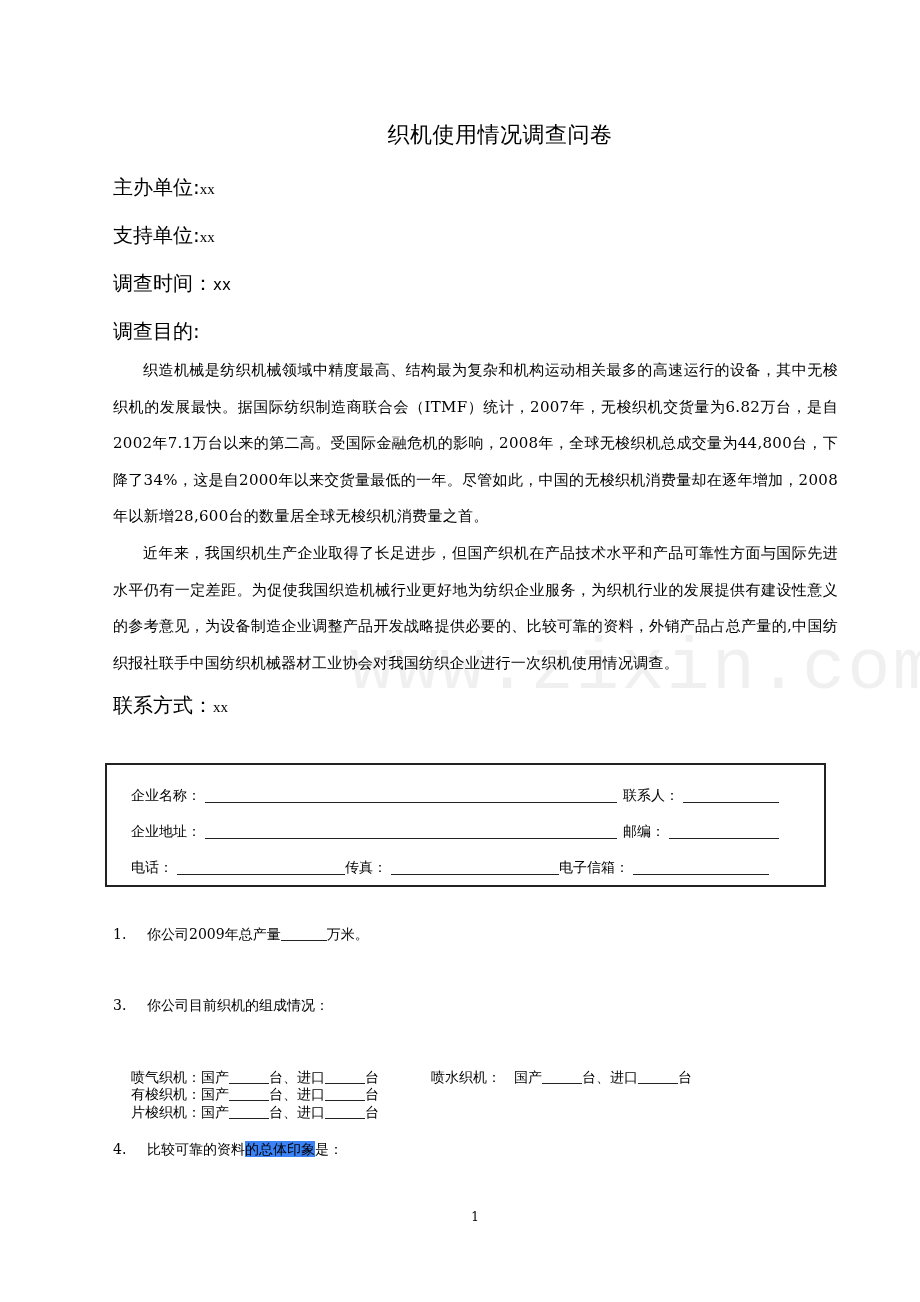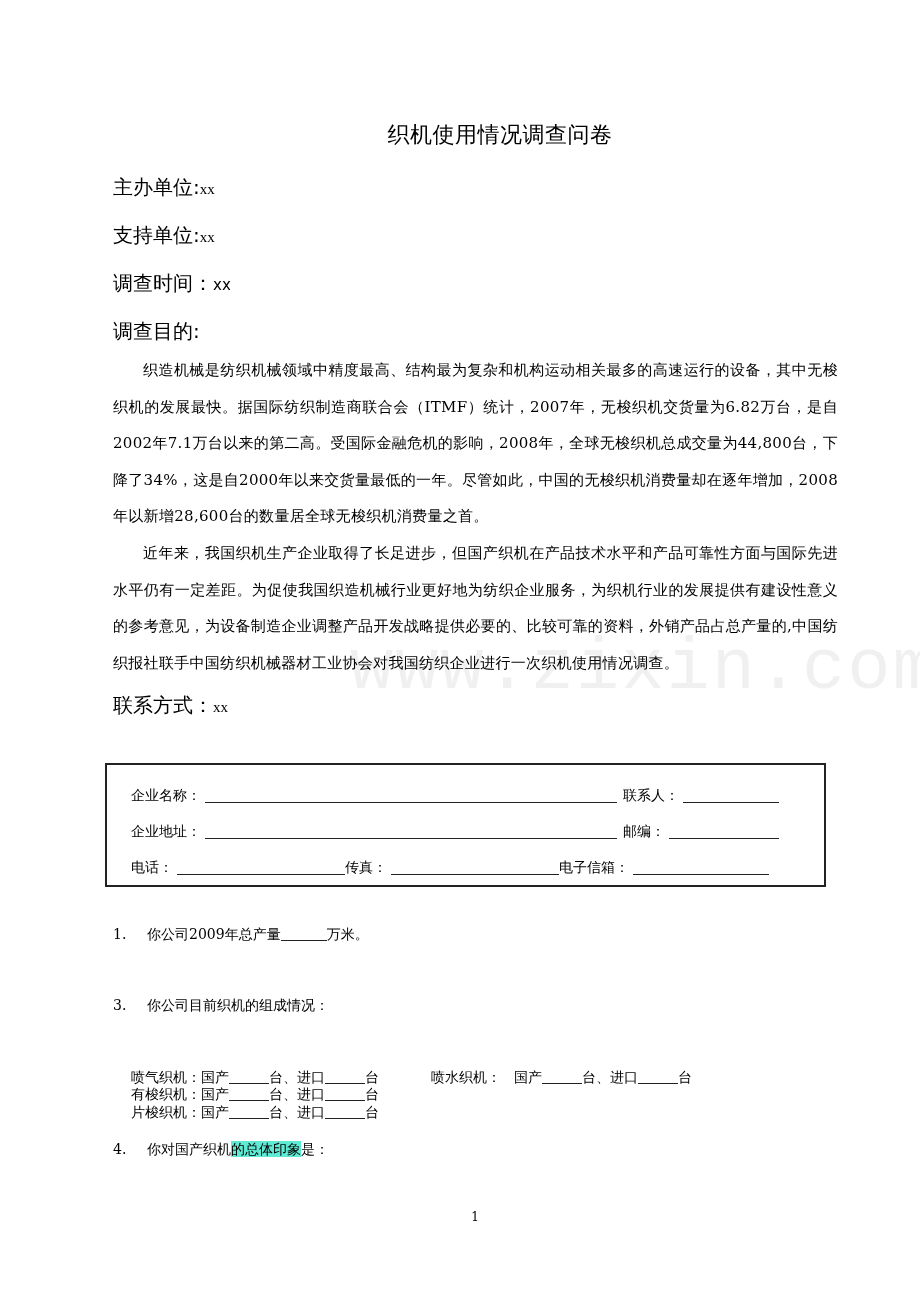--- a/index.html
+++ b/index.html
@@ -10,21 +10,21 @@
   .hdr .val { font-family: "Liberation Serif", serif; font-size: 15px; }
   .hdr .val2 { font-family: "DejaVu Sans", sans-serif; font-size: 15px; }
   .para { position: absolute; left: 113px; width: 725px; font-size: 15px; line-height: 36.5px; text-align: justify; text-indent: 30px; letter-spacing: 0.3px; }
   .box { position: absolute; left: 105px; top: 763px; width: 721px; height: 124px; border: 2px solid #222; box-sizing: border-box; }
   .row { position: absolute; left: 24px; font-size: 14px; display: flex; align-items: flex-end; white-space: nowrap; }
   .line { display: inline-block; border-bottom: 1px solid #222; height: 14px; margin: 0 6px 2px 4px; }
   .q { position: absolute; left: 113px; font-size: 14px; white-space: nowrap; }
   .q .num { display: inline-block; width: 34px; }
   .blank { display: inline-block; border-bottom: 1px solid #222; height: 14px; vertical-align: -2px; }
   .sub { position: absolute; left: 131px; font-size: 14px; white-space: nowrap; }
-  .hl { background: #5eead4; }
+  .hl { background: #3b82f6; }
   .pagenum { position: absolute; left: 0; width: 950px; text-align: center; top: 1210px; font-size: 12px; }
   .watermark { position: absolute; left: 350px; top: 628px; font-family: Liberation Mono, monospace; font-size: 72px; color: rgba(0,0,0,0.06); letter-spacing: 2px; pointer-events: none; }
 </style>
 </head>
 <body>
 
 <div class="page">
 
   <div class="watermark">www.zixin.com.cn</div>
 
@@ -91,17 +91,17 @@
   </div>
   <div class="sub" style="top:1069px; left:431px;">
     <span style="display:inline-block;width:83px;">喷水织机：</span><span>国产</span><span class="blank" style="width:40px;"></span><span>台、进口</span><span class="blank" style="width:40px;"></span><span>台</span>
   </div>
 
   <div class="sub" style="top:1104px;">
     <span>片梭织机：</span><span>国产</span><span class="blank" style="width:40px;"></span><span>台、进口</span><span class="blank" style="width:40px;"></span><span>台</span>
   </div>
 
   <div class="q" style="top:1141px;">
-    <span class="num">4.</span><span>你对国产织机</span><span class="hl">的总体印象</span><span>是：</span>
+    <span class="num">4.</span><span>比较可靠的资料</span><span class="hl">的总体印象</span><span>是：</span>
   </div>
 
   <div class="pagenum">1</div>
 </div>
 
 </body></html>

